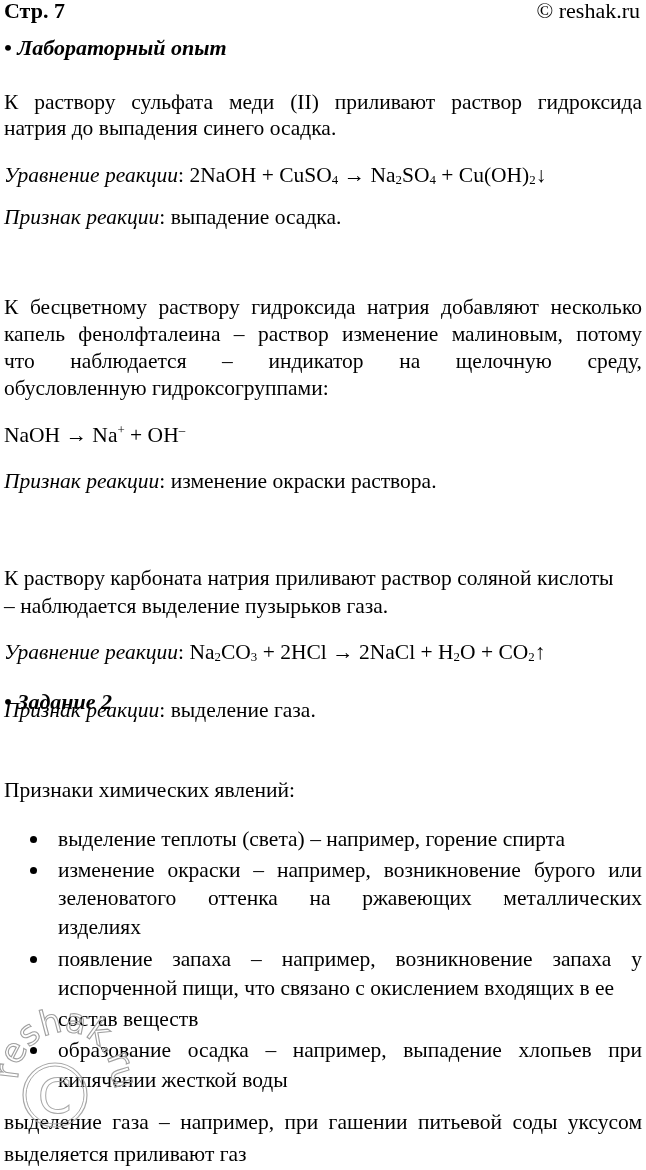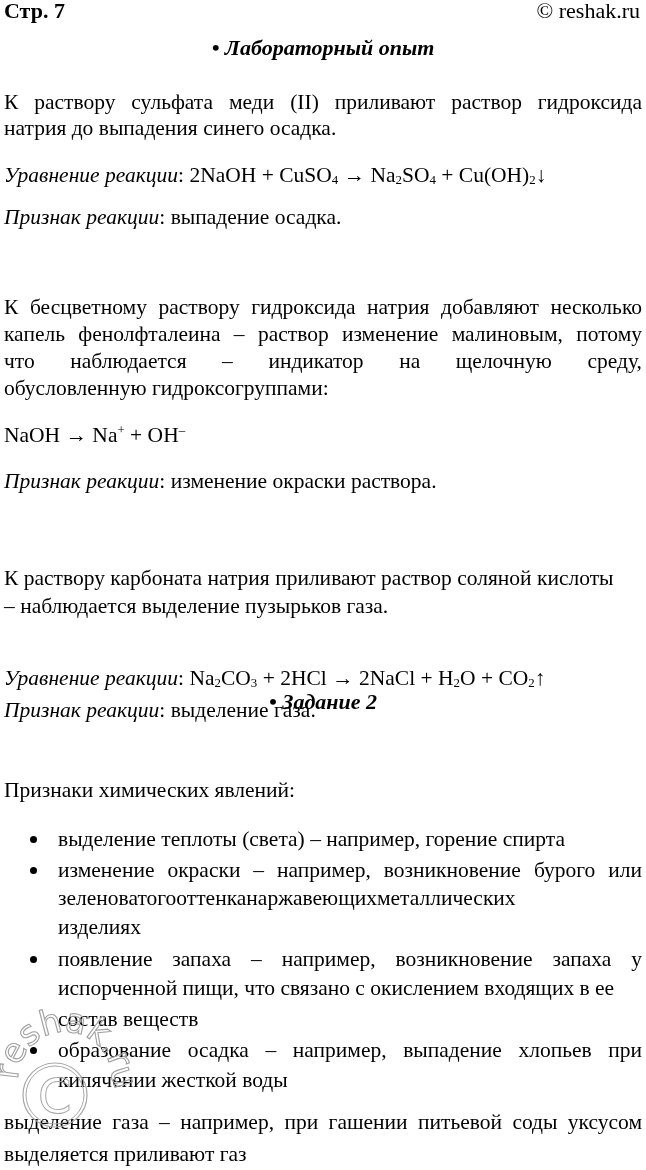--- a/index.html
+++ b/index.html
@@ -6,21 +6,21 @@
   body {
     width: 646px; height: 1170px; overflow: hidden; position: relative;
     font-family: "Liberation Serif", "DejaVu Serif", serif;
     color: #000;
     font-size: 21.5px;
   }
   .line { position: absolute; left: 4px; right: 4px; white-space: nowrap; line-height: 1; }
   .just { text-align: justify; text-align-last: justify; white-space: normal; }
   .hdr-left { position: absolute; left: 4px; top: -2px; font-weight: bold; font-size: 22px; }
   .hdr-right { position: absolute; right: 6px; top: -2px; font-size: 22px; }
-  .heading { font-weight: bold; font-style: italic; font-size: 22px; text-align: center; }
+  .heading { font-weight: bold; font-style: italic; font-size: 22px; }
   .it { font-style: italic; }
   sub, sup { font-size: 0.6em; line-height: 0; }
   sub { vertical-align: -0.15em; }
   sup { vertical-align: 0.65em; }
   .bullet { position: absolute; left: 28px; width: 12px; height: 12px; }
   .bullet::before { content: ""; position: absolute; left: 2px; top: 0; width: 7px; height: 7px; border-radius: 50%; background: #000; }
   .li { left: 58px; right: 4px; }
   .watermark { position: absolute; left: 0; top: 1000px; width: 170px; height: 170px; pointer-events: none; }
 </style>
 </head>
@@ -59,37 +59,37 @@
   <span>NaOH → Na</span><sup>+</sup><span> + OH</span><sup>–</sup>
 </div>
 
 <div class="line" style="top:471px">
   <span class="it">Признак реакции</span>: <span>изменение окраски раствора.</span>
 </div>
 
 <div class="line" style="top:568px">К раствору карбоната натрия приливают раствор соляной кислоты</div>
 <div class="line" style="top:596px">– наблюдается выделение пузырьков газа.</div>
 
-<div class="line" style="top:668px">
+<div class="line" style="top:642px">
   <span class="it">Уравнение реакции</span>: <span>Na</span><sub>2</sub><span>CO</span><sub>3</sub><span> + 2HCl → 2NaCl + H</span><sub>2</sub><span>O + CO</span><sub>2</sub><span>↑</span>
 </div>
 
 <div class="line" style="top:700px">
   <span class="it">Признак реакции</span>: <span>выделение газа.</span>
 </div>
 
 <div class="line heading" style="top:691px">• Задание 2</div>
 <div class="line" style="top:780px">Признаки химических явлений:</div>
 
 <span class="bullet" style="top:836px"></span>
 <div class="line li" style="top:829px">выделение теплоты (света) – например, горение спирта</div>
 
 <span class="bullet" style="top:867px"></span>
 <div class="line li just" style="top:860px">изменение окраски – например, возникновение бурого или</div>
-<div class="line li" style="top:888px; display:flex; justify-content:flex-start;">
+<div class="line li" style="top:888px; display:flex; justify-content:space-between;">
   <span>зеленоватого</span>
     <span>оттенка</span>
     <span>на</span>
     <span>ржавеющих</span>
     <span>металлических</span>
 </div>
 <div class="line li" style="top:917px">изделиях</div>
 
 <span class="bullet" style="top:956px"></span>
 <div class="line li just" style="top:949px">появление запаха – например, возникновение запаха у</div>

